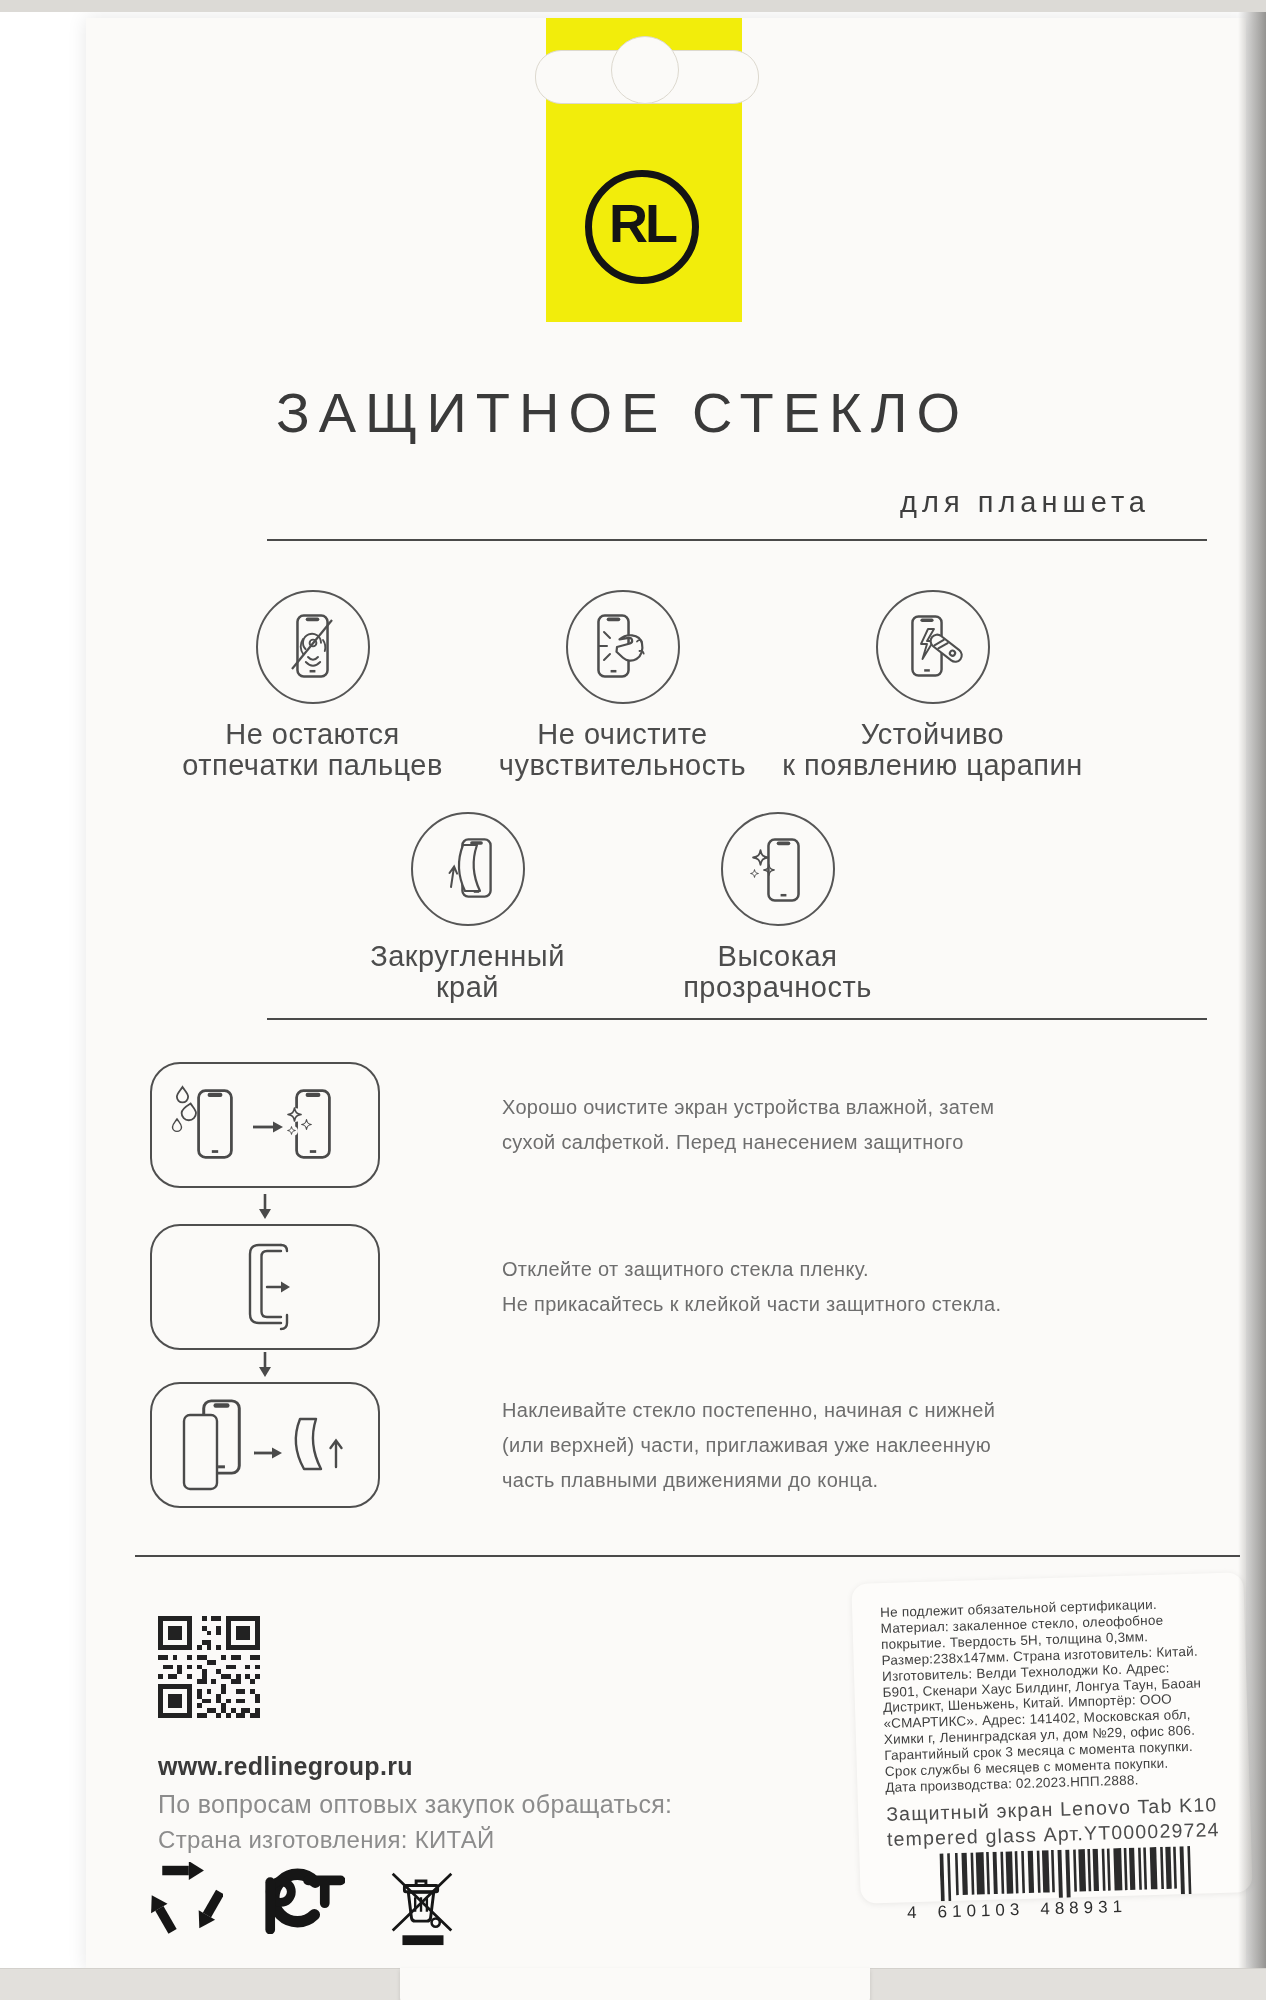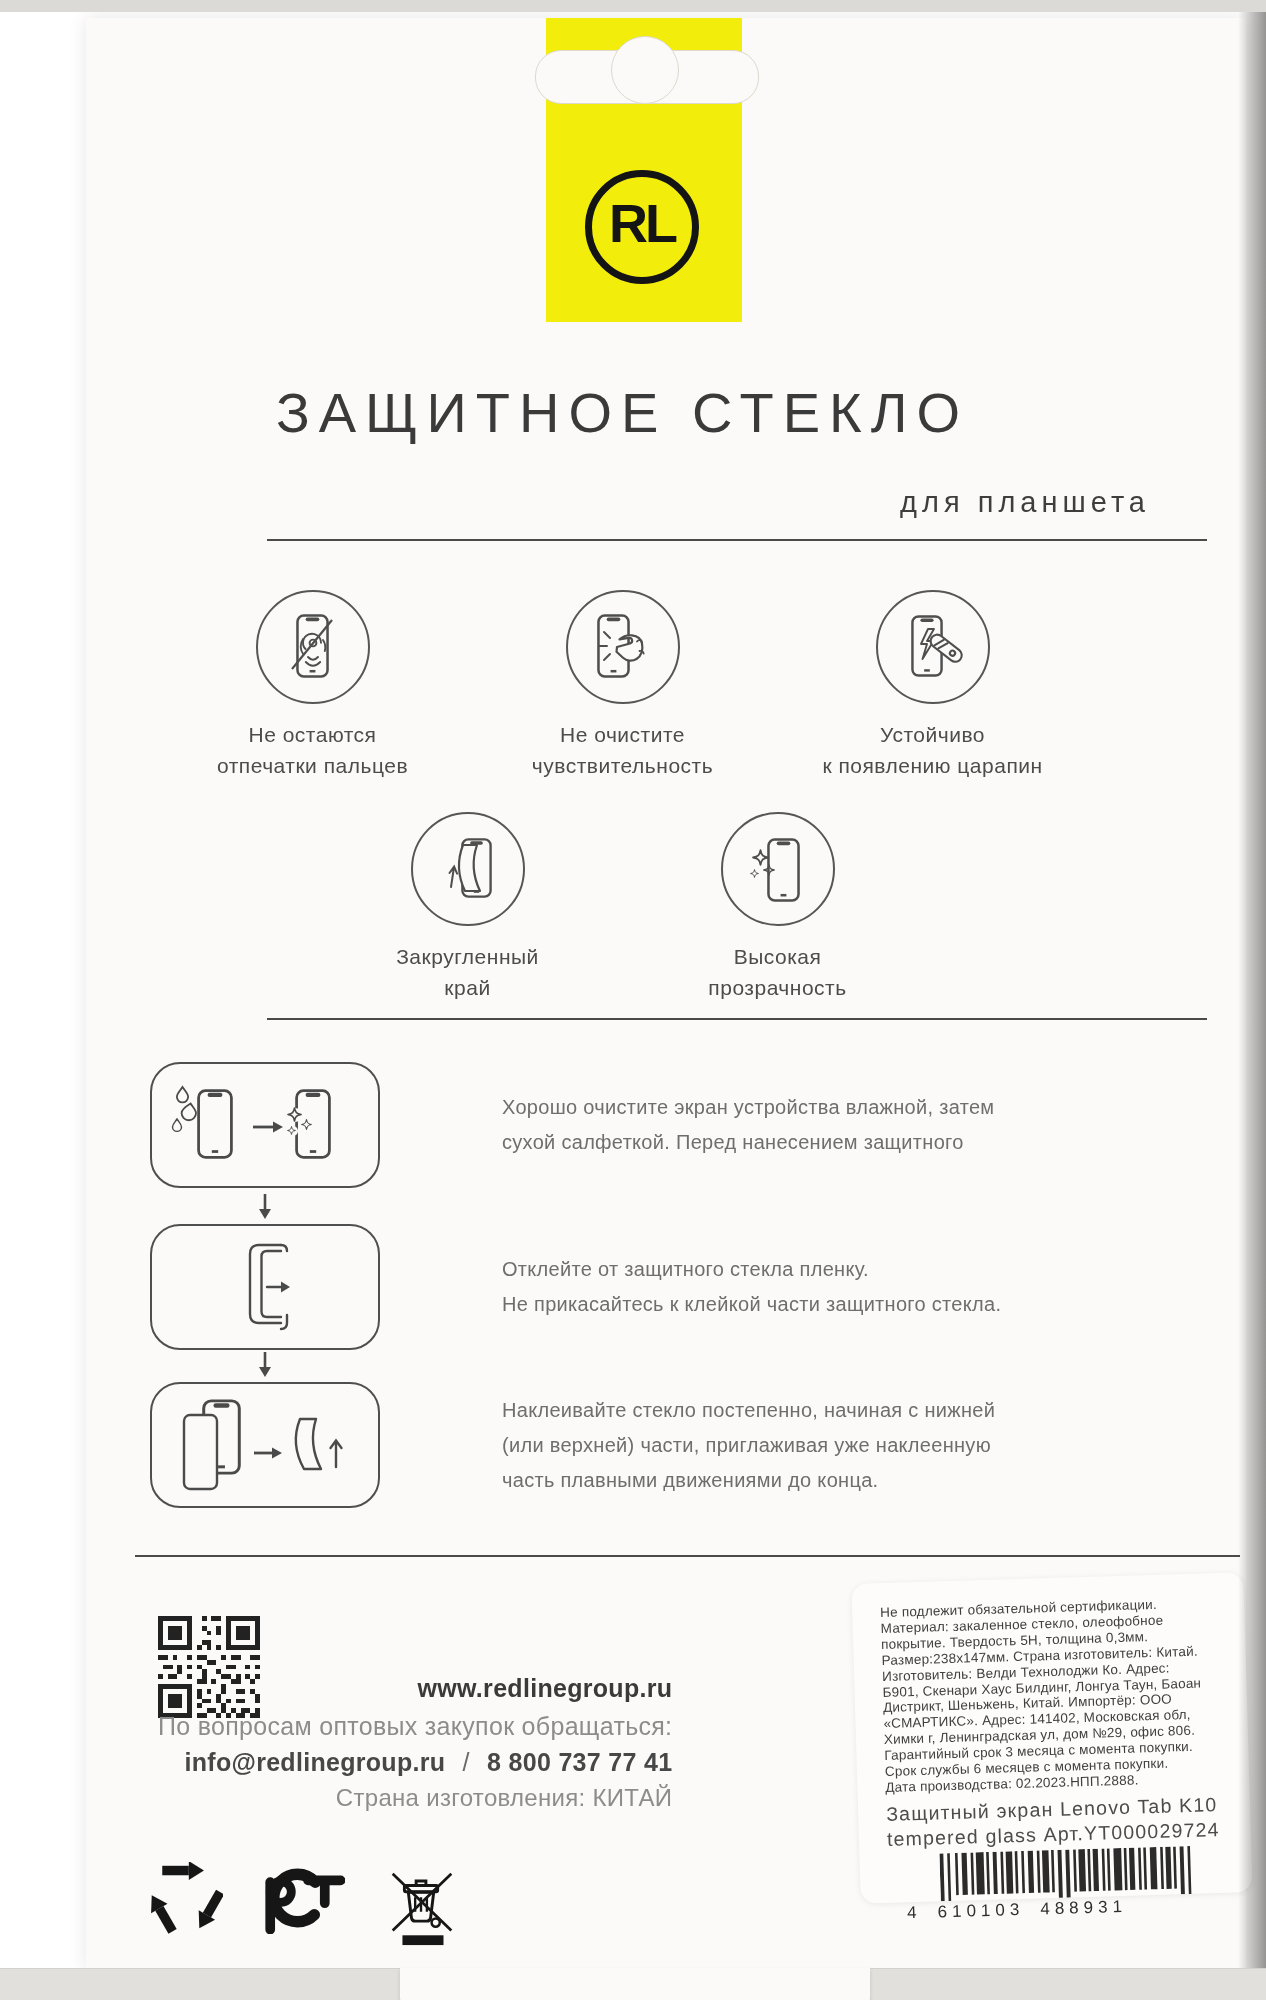--- a/index.html
+++ b/index.html
@@ -20,30 +20,30 @@
   .content{position:absolute;left:95px;top:0;width:1055px;}
   .title{position:absolute;top:368px;width:100%;text-align:center;font-size:56px;letter-spacing:9px;color:#3a3a3a;white-space:nowrap;}
   .subtitle{position:absolute;top:474px;width:100%;text-align:right;font-size:29px;letter-spacing:5px;color:#3e3e3e;white-space:nowrap;}
   .hr{position:absolute;left:172px;width:940px;height:2px;background:#4a4a4a;}
   .hr3{position:absolute;left:135px;width:1105px;height:2px;background:#4a4a4a;}
   
   .frow{position:absolute;width:100%;display:flex;justify-content:center;}
   .fe{width:310px;text-align:center;color:#4c4c4c;}
   .fe .circ{width:110px;height:110px;border:2px solid #565656;border-radius:50%;margin:0 auto;display:flex;align-items:center;justify-content:center;}
   .fe svg{color:#4e4e4e;}
-  .cap{margin-top:15px;font-size:21px;line-height:31px;letter-spacing:.5px;white-space:nowrap;}
+  .cap{margin-top:15px;font-size:29px;line-height:31px;letter-spacing:.5px;white-space:nowrap;}
   
   .step{position:absolute;left:55px;display:flex;align-items:center;}
   .sbox{width:226px;height:122px;border:2px solid #4f4f4f;border-radius:30px;display:flex;align-items:center;justify-content:center;flex:none;color:#4a4a4a;}
   .stext{margin-left:122px;font-size:20px;line-height:35px;color:#6e6e6e;letter-spacing:.3px;}
   .stext div{white-space:nowrap;}
   .sarrow{position:absolute;left:55px;width:230px;text-align:center;color:#4a4a4a;}
   
   .qr{position:absolute;left:63px;top:1604px;width:102px;height:102px;}
-  .contacts{position:absolute;left:63px;top:1662px;color:#8c8c8c;font-size:25px;text-align:right;}
+  .contacts{position:absolute;left:63px;top:1740px;color:#8c8c8c;font-size:25px;}
   .contacts .c1{color:#3a3a3a;font-weight:bold;margin-bottom:9px;letter-spacing:.3px;}
   .contacts .c2{margin-bottom:7px;letter-spacing:.3px;}
   .contacts .c3{color:#474747;font-weight:bold;margin-bottom:7px;letter-spacing:.3px;}
   .contacts .c4{font-size:24px;letter-spacing:.3px;}
   .certs{position:absolute;left:52px;top:1850px;display:flex;align-items:flex-start;gap:34px;}
   
   .label{position:absolute;left:856px;top:1566px;width:392px;height:320px;background:#fdfcfa;border-radius:16px;
     transform:rotate(-1.7deg);box-shadow:0 1px 6px rgba(0,0,0,.08);padding:22px 0 0 28px;box-sizing:border-box;}
   .fp{font-size:13.5px;line-height:15.9px;color:#3f3f3f;letter-spacing:.2px;white-space:nowrap;}
   .prod{margin-top:6px;font-size:19.5px;line-height:25px;letter-spacing:1.2px;color:#4c4c4c;white-space:nowrap;}
@@ -282,25 +282,20 @@
                  M8,15h1v2h-1z M10,15h1v1h-1z M13,14h1v2h-1z M16,15h2v1h-2z M19,15h1v1h-1z
                  M9,17h2v1h-2z M12,16h1v2h-1z M14,17h1v1h-1z M16,17h2v1h-2z M20,16h1v2h-1z
                  M8,18h1v1h-1z M10,19h2v1h-2z M13,18h1v2h-1z M15,19h1v1h-1z M17,19h2v1h-2z M20,19h1v1h-1z
                  M8,20h2v1h-2z M12,20h1v1h-1z M14,20h1v1h-1z M16,20h2v1h-2z M19,20h2v1h-2z"></path>
       </g>
     </svg>
 
     <div class="contacts">
       <div class="c1">www.redlinegroup.ru</div>
       <div class="c2">По вопросам оптовых закупок обращаться:</div>
-      <div class="c3">
-        <span>info@redlinegroup.ru</span>
-        <span style="font-weight:normal;margin:0 10px;color:#6a6a6a;">/</span>
-        <span>8 800 737 77 41</span>
-      </div>
       <div class="c4">Страна изготовления: КИТАЙ</div>
     </div>
 
     <div class="certs">
       <svg width="76" height="72" viewBox="0 0 80 76">
         <g fill="#161616">
           <g transform="translate(40,38)">
             <g>
                 <rect x="-24" y="-34" width="28" height="10"></rect>
                 <path d="M4,-39 L20,-29 L4,-19 Z"></path>

